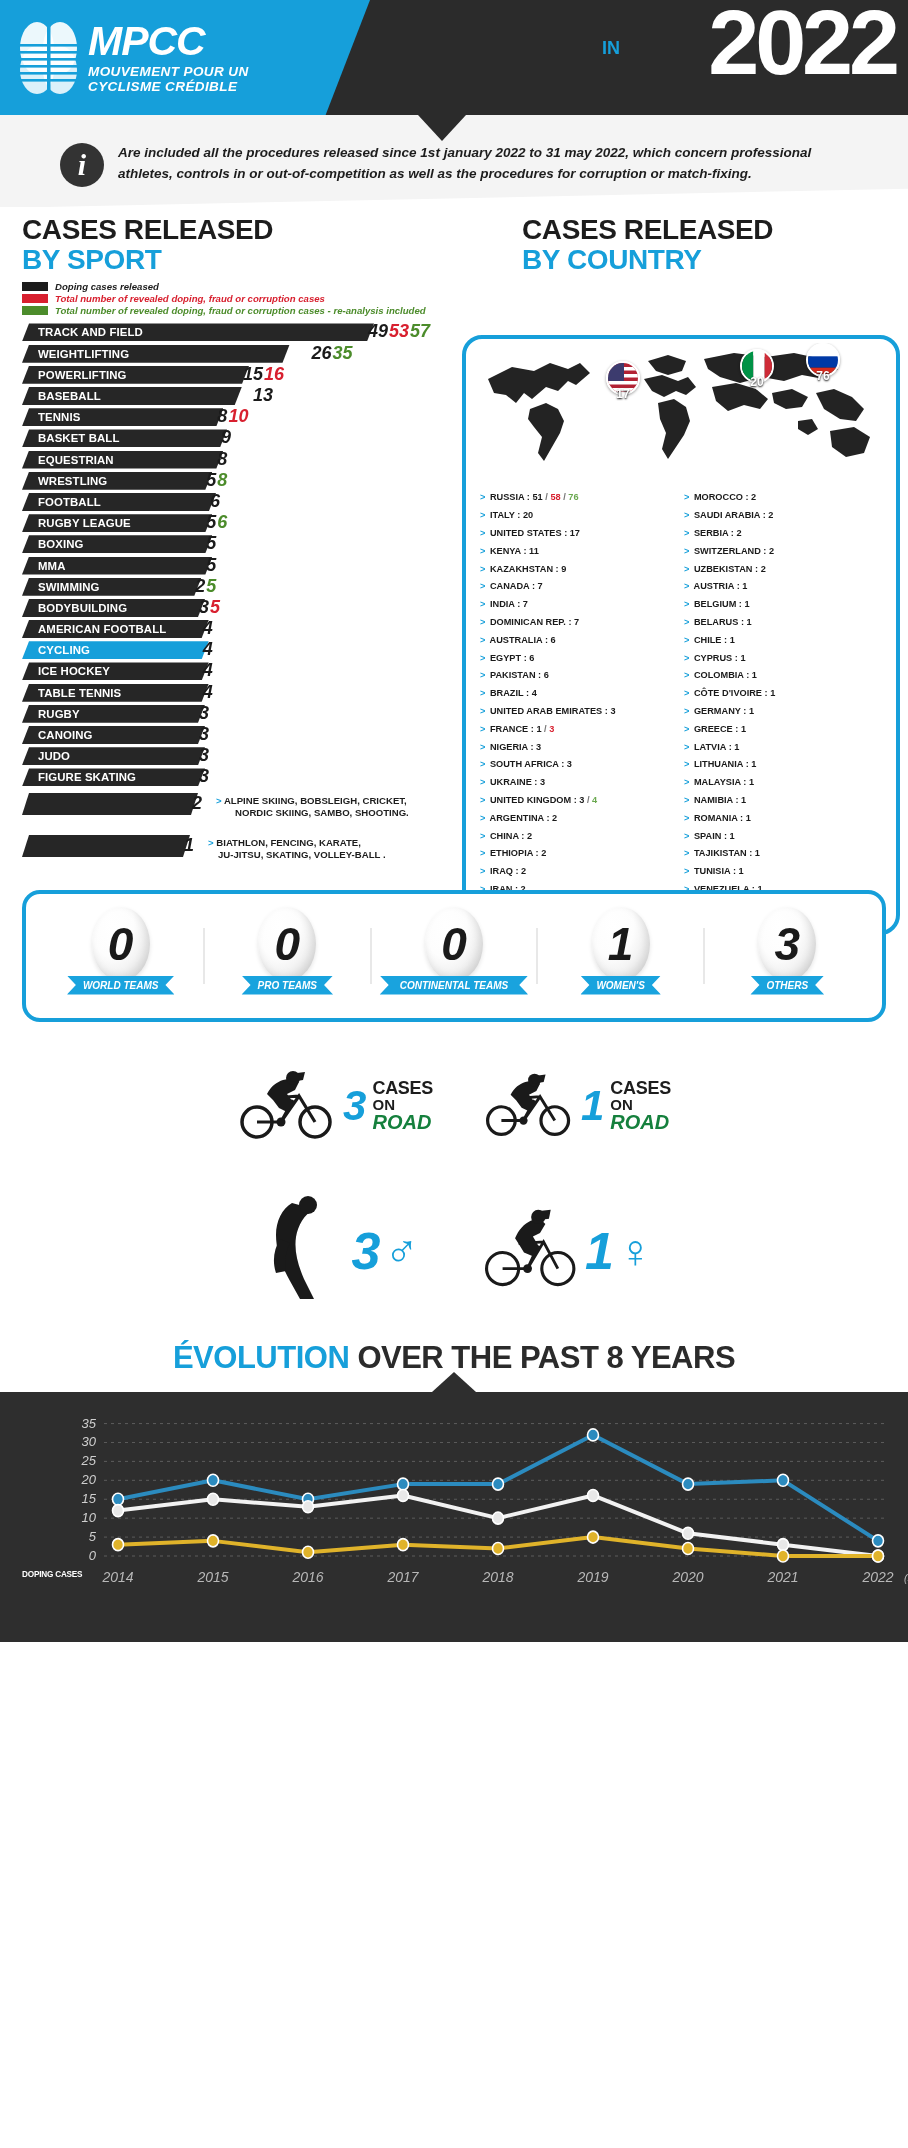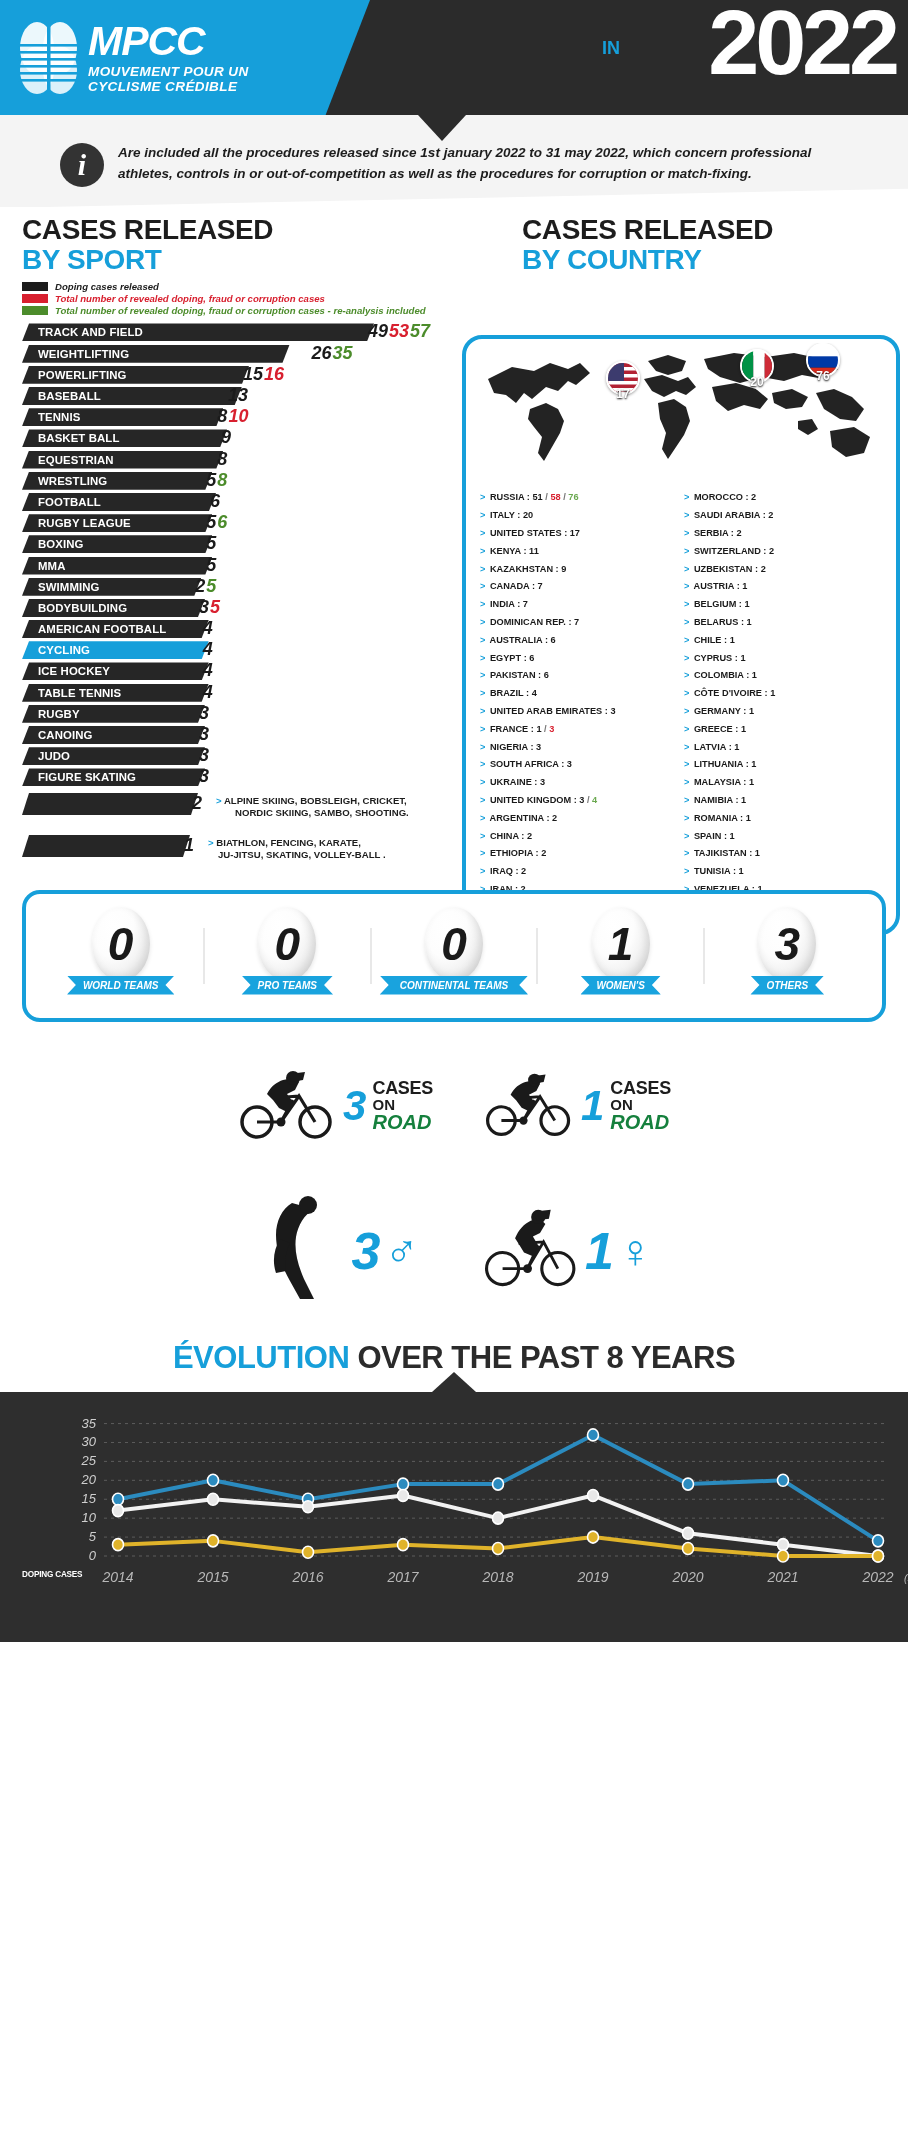--- a/index.html
+++ b/index.html
@@ -247,21 +247,21 @@
             </div>
             <div class="bar-vals" style="left: 221.087px;">
               <span class="v-black">15</span>
               <span class="v-red">16</span>
             </div>
           </div>
           <div class="bar-row">
             <div class="bar" style="width: 219.739px;">
               <span class="bar-label">BASEBALL</span>
             </div>
-            <div class="bar-vals" style="left: 206px;">
+            <div class="bar-vals" style="left: 231px;">
               <span class="v-black">13</span>
             </div>
           </div>
           <div class="bar-row">
             <div class="bar" style="width: 201.37px;">
               <span class="bar-label">TENNIS</span>
             </div>
             <div class="bar-vals" style="left: 195.37px;">
               <span class="v-black">8</span>
               <span class="v-red">10</span>

